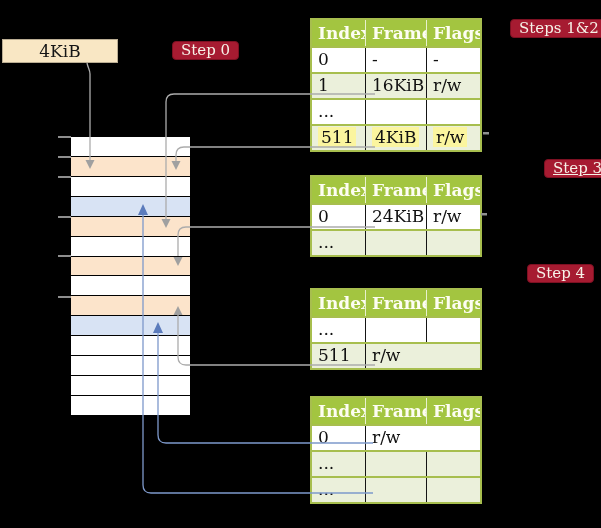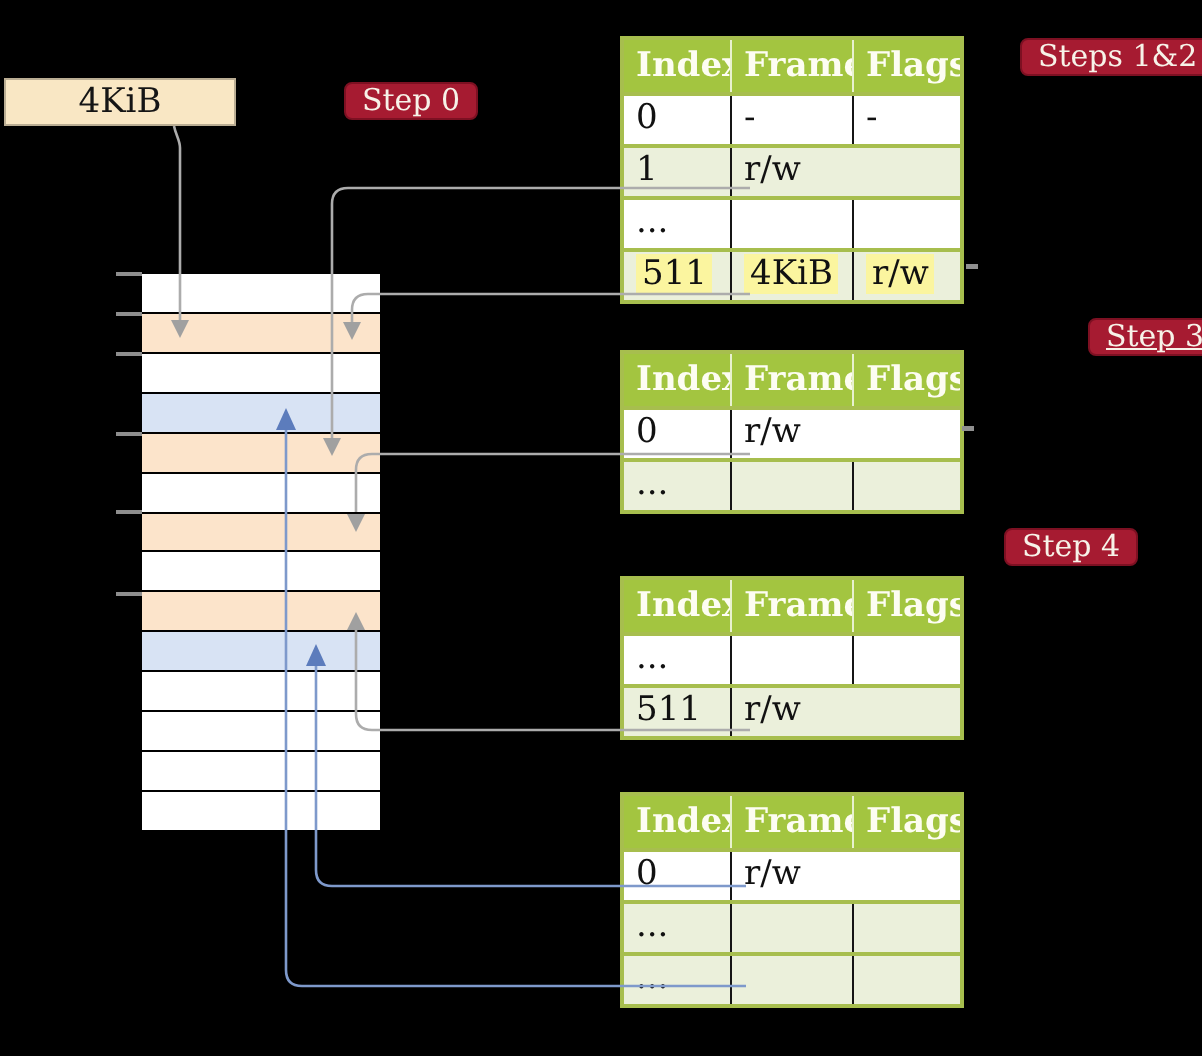--- a/index.html
+++ b/index.html
@@ -48,21 +48,21 @@
 
   <div class="badge" style="left:172px;top:41px;">
     <span>Step 0</span>
   </div>
   <div class="badge" style="left:510px;top:19px;">
     <span>Steps 1&amp;2</span>
   </div>
   <div class="badge" style="left:544px;top:159px;text-decoration:underline;">
     <span>Step 3</span>
   </div>
-  <div class="badge" style="left:502px;top:264px;text-align:right;">
+  <div class="badge" style="left:527px;top:264px;text-align:right;">
     <span>Step 4</span>
   </div>
 
   <div class="memory">
     <div class="mrow white"></div>
     <div class="mrow wheat"></div>
     <div class="mrow white"></div>
     <div class="mrow blue"></div>
     <div class="mrow wheat"></div>
     <div class="mrow white"></div>
@@ -88,20 +88,21 @@
       <div class="hcell">Frame</div>
       <div class="hcell last">Flags</div>
     </div>
     <div class="trow white">
       <div class="tcell">0</div>
       <div class="tcell">-</div>
       <div class="tcell last">-</div>
     </div>
     <div class="trow green">
       <div class="tcell">1</div>
+      <div class="tcell">16KiB</div>
       <div class="tcell last">r/w</div>
     </div>
     <div class="trow white">
       <div class="tcell">...</div>
       <div class="tcell"></div>
       <div class="tcell last"></div>
     </div>
     <div class="trow green">
       <div class="tcell"><span class="hl">511</span></div>
       <div class="tcell"><span class="hl">4KiB</span></div>
@@ -110,20 +111,21 @@
   </div>
 
   <div class="ptable" style="top:175px;">
     <div class="thead">
       <div class="hcell">Index</div>
       <div class="hcell">Frame</div>
       <div class="hcell last">Flags</div>
     </div>
     <div class="trow white">
       <div class="tcell">0</div>
+      <div class="tcell">24KiB</div>
       <div class="tcell last">r/w</div>
     </div>
     <div class="trow green">
       <div class="tcell">...</div>
       <div class="tcell"></div>
       <div class="tcell last"></div>
     </div>
   </div>
 
   <div class="ptable" style="top:288px;">

